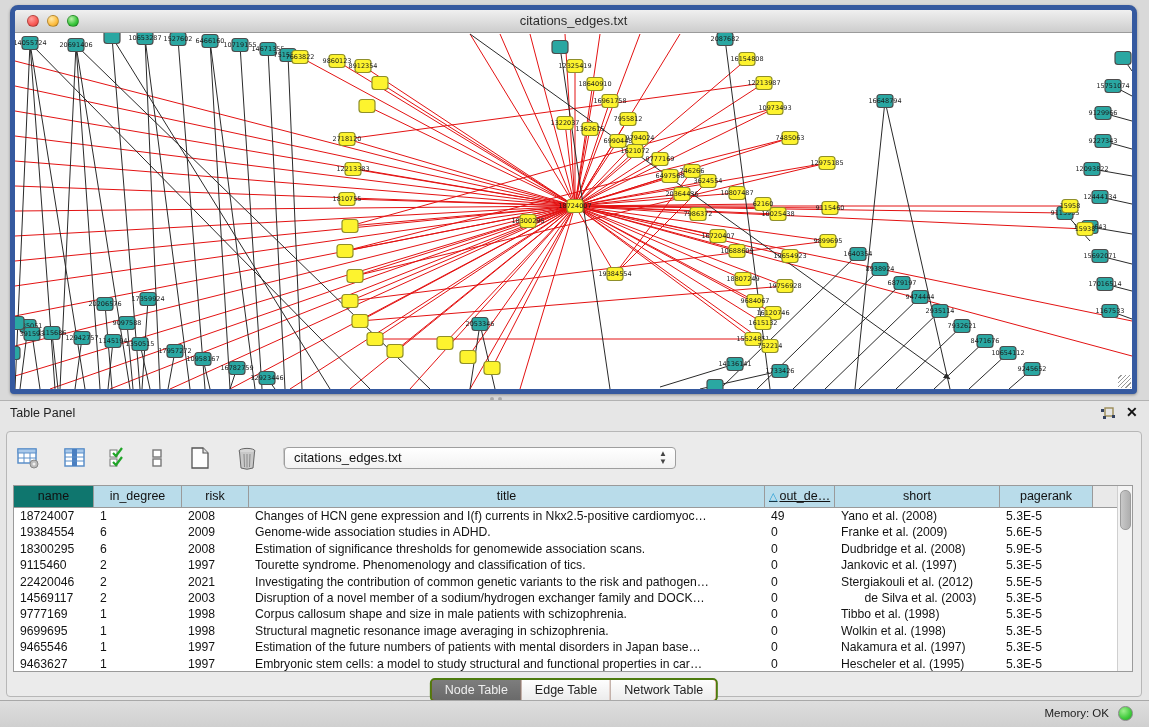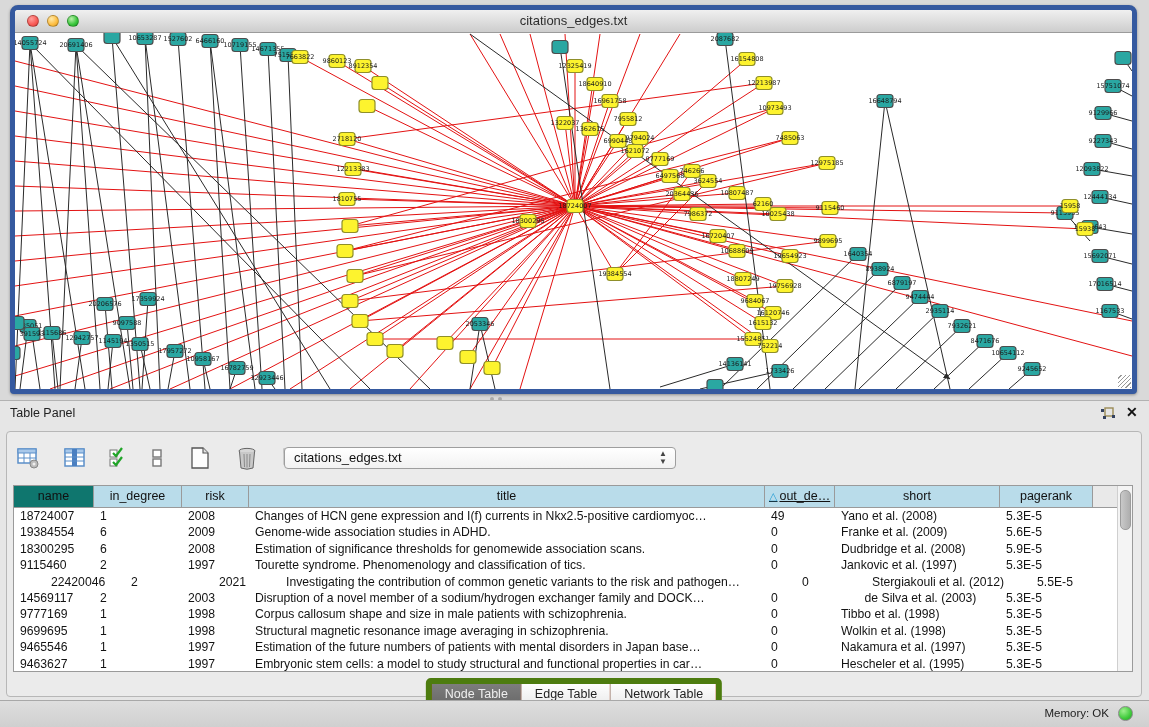--- a/index.html
+++ b/index.html
@@ -58,21 +58,21 @@
   .th .sortglyph{color:#2b9fd4;font-size:11px;margin-right:2px;}
   .th.filler{background:#e9e9e9;border-right:none;}
   .trow{display:flex;height:16.4px;}
   .td{box-sizing:border-box;font-size:12.2px;color:#131313;line-height:16px;
     padding-left:6px;overflow:hidden;white-space:nowrap;text-overflow:ellipsis;}
   .vscroll{position:absolute;right:0;top:0;bottom:0;width:14px;background:#f4f4f4;border-left:1px solid #cfcfcf;}
   .vthumb{position:absolute;left:2px;top:4px;width:9px;height:38px;border-radius:5px;
     background:linear-gradient(90deg,#c9c9c9,#aeaeae);border:1px solid #9c9c9c;}
 
   .tabs{position:absolute;left:50%;transform:translateX(-50%);top:246px;display:flex;
-    border:6px solid #4d7c0f;border-radius:5px;overflow:hidden;background:#c2410c;
+    border:2px solid #4d7c0f;border-radius:5px;overflow:hidden;background:#c2410c;
     box-shadow:0 1px 0 rgba(255,255,255,.7);}
   .tab{padding:2px 13px;font-size:12.5px;color:#222;line-height:16px;
     background:linear-gradient(#fefefe,#ececec);border-right:1px solid #b9b9b9;cursor:pointer;}
   .tab:last-child{border-right:none;}
   .tab.active{background:linear-gradient(#7d7d7d,#6a6a6a);color:#efefef;}
 
   
   .statusbar{position:absolute;left:0;top:700px;width:1149px;height:27px;
     background:linear-gradient(#dedede,#cfcfcf);border-top:1px solid #a8a8a8;}
   .mem-label{position:absolute;right:40px;top:6px;font-size:11.5px;color:#222;}
@@ -592,21 +592,21 @@
             <div class="trow">
               <div class="td" style="width: 80px;">9115460</div>
               <div class="td" style="width: 88px;">2</div>
               <div class="td" style="width: 67px;">1997</div>
               <div class="td" style="width: 516px;">Tourette syndrome. Phenomenology and classification of tics.</div>
               <div class="td" style="width: 70px;">0</div>
               <div class="td" style="width: 165px;">Jankovic et al. (1997)</div>
               <div class="td" style="width: 93px;">5.3E-5</div>
             </div>
             <div class="trow">
-              <div class="td" style="width: 80px; margin-left: 31px;">22420046</div>
+              <div class="td" style="width: 80px;">22420046</div>
               <div class="td" style="width: 88px;">2</div>
               <div class="td" style="width: 67px;">2021</div>
               <div class="td" style="width: 516px;">Investigating the contribution of common genetic variants to the risk and pathogen…</div>
               <div class="td" style="width: 70px;">0</div>
               <div class="td" style="width: 165px;">Stergiakouli et al. (2012)</div>
               <div class="td" style="width: 93px;">5.5E-5</div>
             </div>
             <div class="trow">
               <div class="td" style="width: 80px;">14569117</div>
               <div class="td" style="width: 88px;">2</div>

